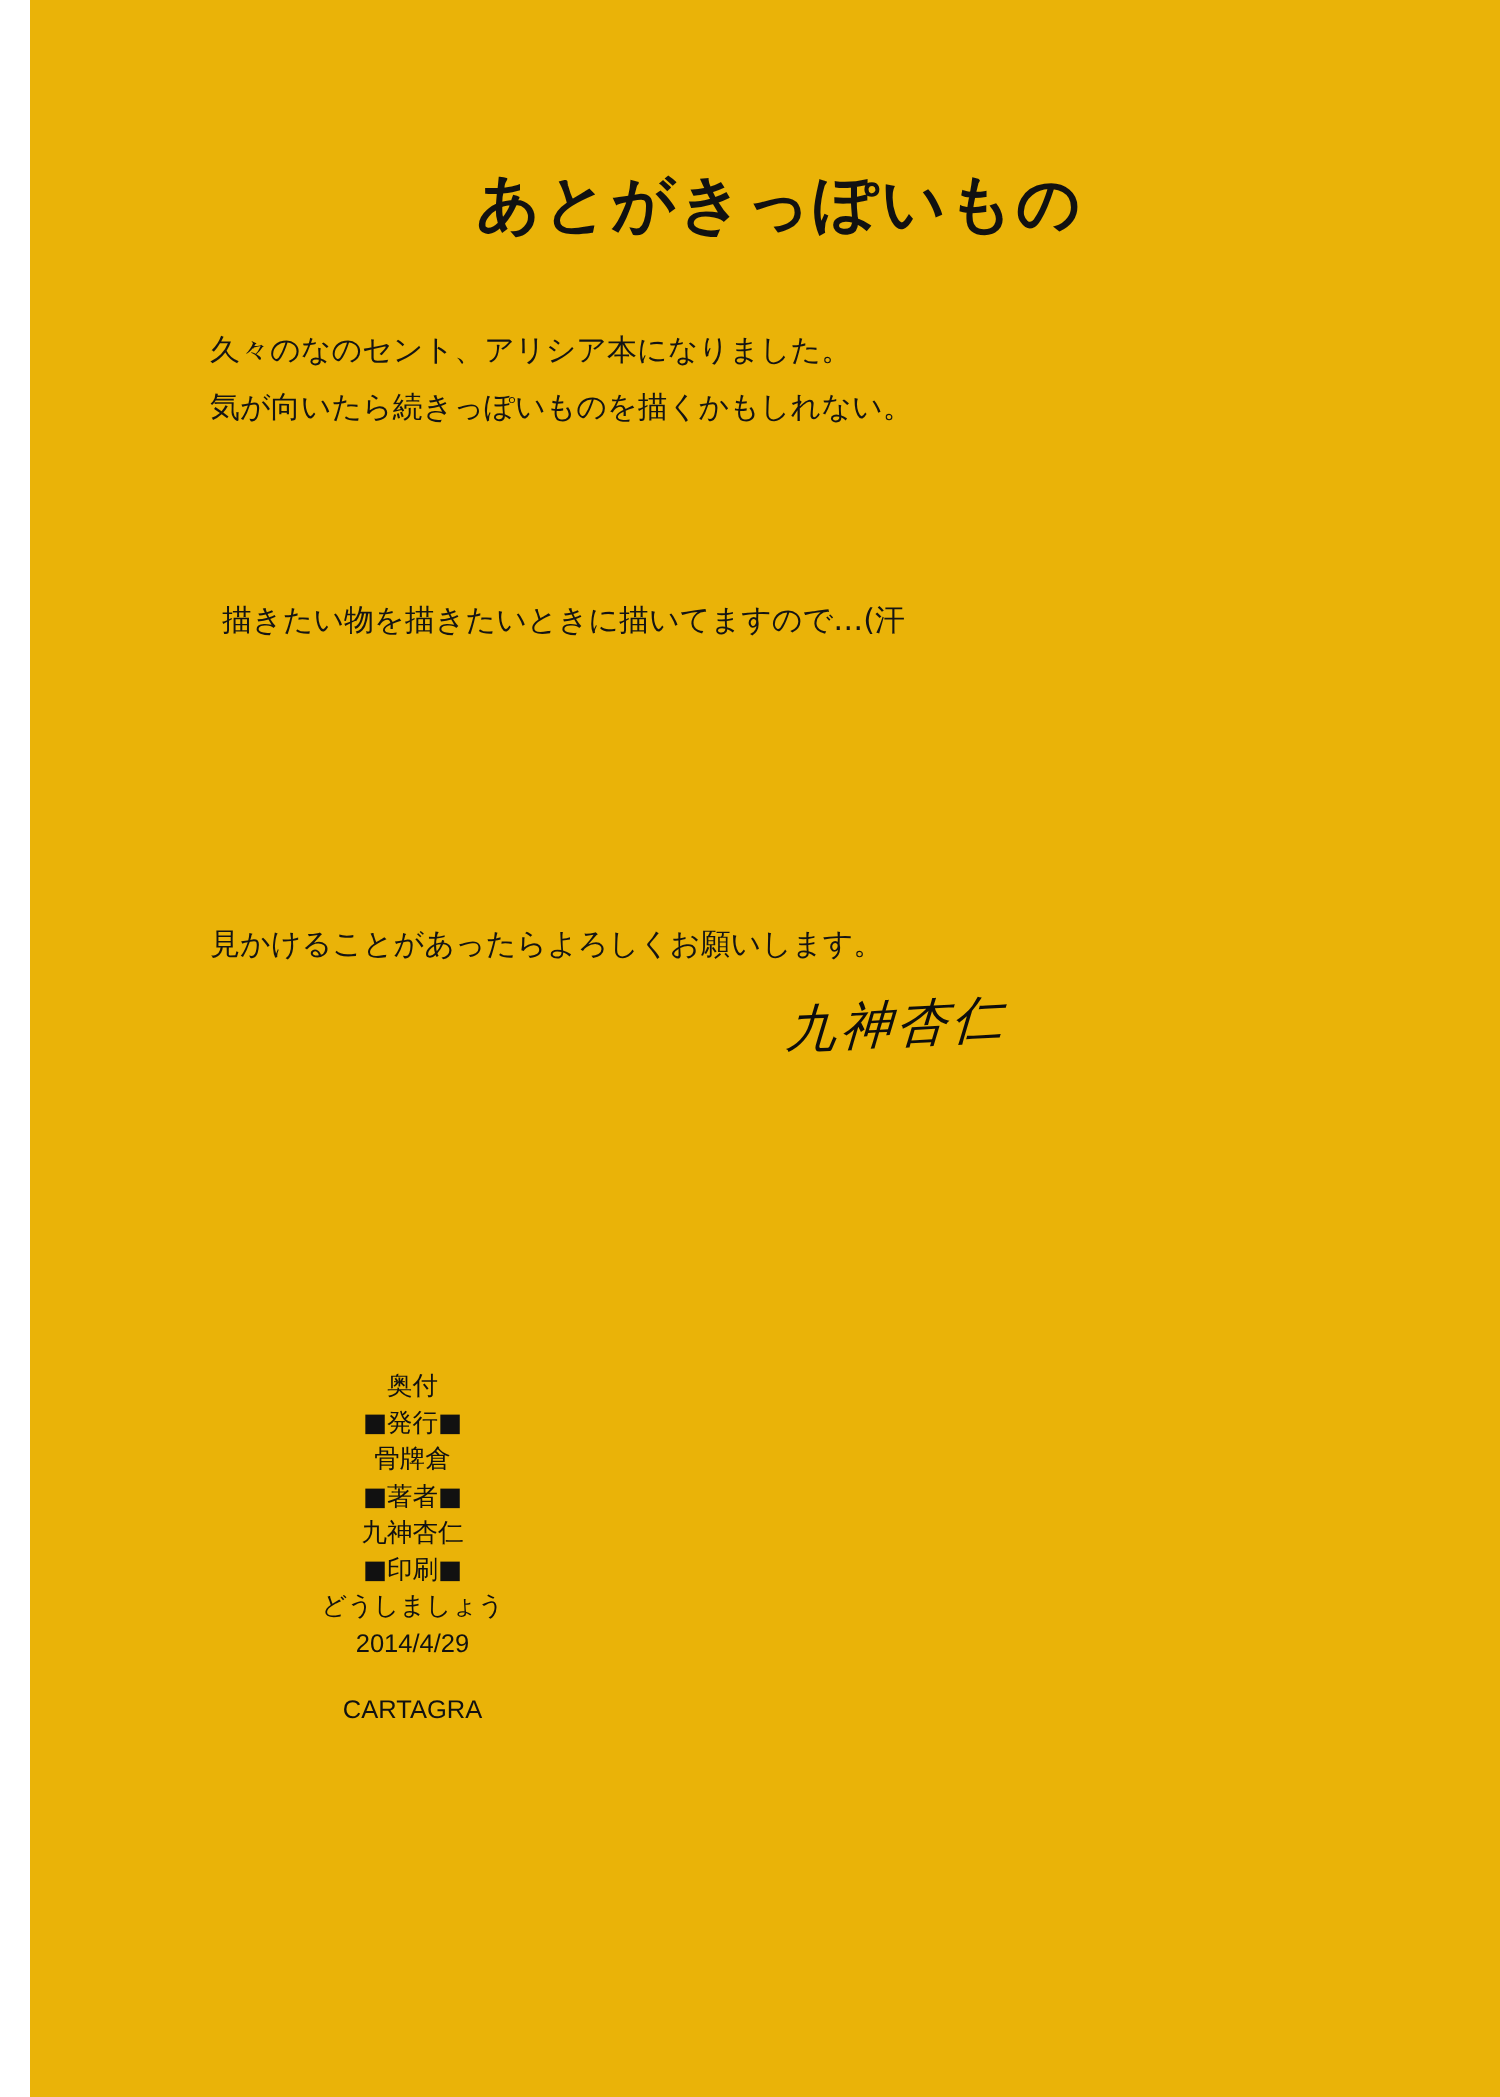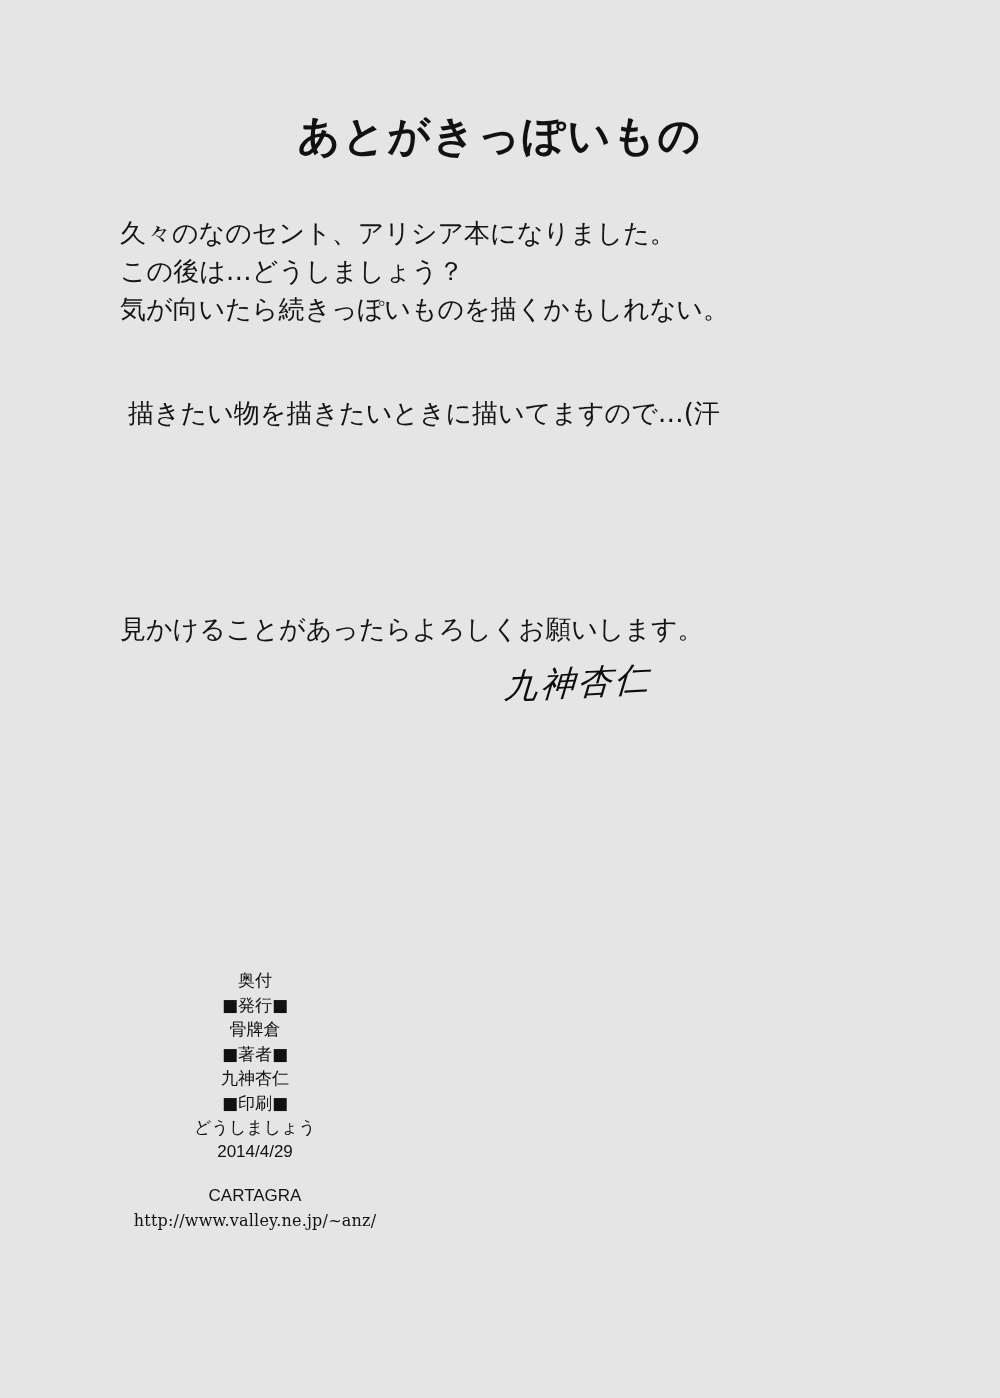--- a/index.html
+++ b/index.html
@@ -11,21 +11,22 @@
     width: 1000px;
     height: 1398px;
     position: relative;
     font-family: "Liberation Sans", sans-serif;
     color: #1a1a1a;
     overflow: hidden;
   }
   .page {
     position: absolute;
     inset: 0;
-    background: #e5e5e5;
+    background: #eab308;
+    margin-left: 20px;
   }
 
   
   .afterword-title {
     position: absolute;
     top: 108px;
     left: 0;
     width: 1000px;
     text-align: center;
     font-size: 42px;
@@ -33,21 +34,21 @@
     letter-spacing: 2px;
     color: #111111;
     font-family: "DejaVu Sans", "Liberation Sans", sans-serif;
   }
 
   
   .body-block {
     position: absolute;
     left: 120px;
     width: 800px;
-    font-size: 26px;
+    font-size: 20px;
     line-height: 38px;
     color: #141414;
     font-family: "DejaVu Sans", "Liberation Sans", sans-serif;
   }
   .para-1 { top: 214px; }
   .para-2 { top: 394px; left: 128px; }
   .para-3 { top: 500px; }
   .para-4 { top: 610px; }
 
   .body-block .line {
@@ -70,21 +71,21 @@
     letter-spacing: 3px;
     color: #0d0d0d;
     transform: rotate(-3deg) skewX(-6deg);
     transform-origin: left top;
     display: inline-block;
   }
 
   
   .colophon {
     position: absolute;
-    top: 968px;
+    top: 912px;
     left: 110px;
     width: 290px;
     text-align: center;
     font-size: 17px;
     line-height: 24.5px;
     color: #111111;
     font-family: "DejaVu Sans", "Liberation Sans", sans-serif;
   }
   .colophon .cline {
     display: block;
@@ -118,21 +119,20 @@
 </style>
 </head>
 <body>
 
 <div class="page">
 
   <div class="afterword-title"><span>あとがきっぽいもの</span></div>
 
   <div class="body-block para-1">
     <span class="line">久々のなのセント、アリシア本になりました。</span>
-    <span class="line">この後は…どうしましょう？</span>
     <span class="line">気が向いたら続きっぽいものを描くかもしれない。</span>
   </div>
 
   <div class="body-block para-2">
     <span class="line">描きたい物を描きたいときに描いてますので…(汗</span>
   </div>
 
 
   <div class="body-block para-4">
     <span class="line">見かけることがあったらよろしくお願いします。</span>
@@ -146,18 +146,17 @@
     <span class="cline">奥付</span>
     <span class="cline">■発行■</span>
     <span class="cline">骨牌倉</span>
     <span class="cline">■著者■</span>
     <span class="cline">九神杏仁</span>
     <span class="cline">■印刷■</span>
     <span class="cline">どうしましょう</span>
     <span class="cline mono">2014/4/29</span>
     <span class="gap"></span>
     <span class="cline mono">CARTAGRA</span>
-    <span class="url">http://www.valley.ne.jp/~anz/</span>
   </div>
 
   <div class="page-number">18</div>
 
 </div>
 
 </body></html>

